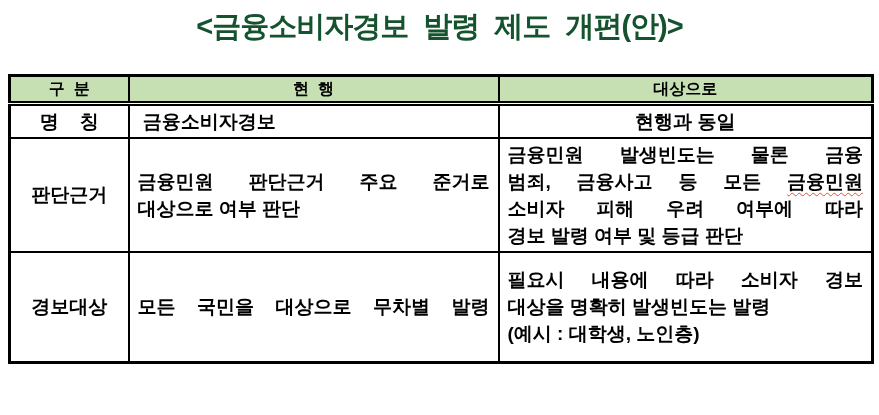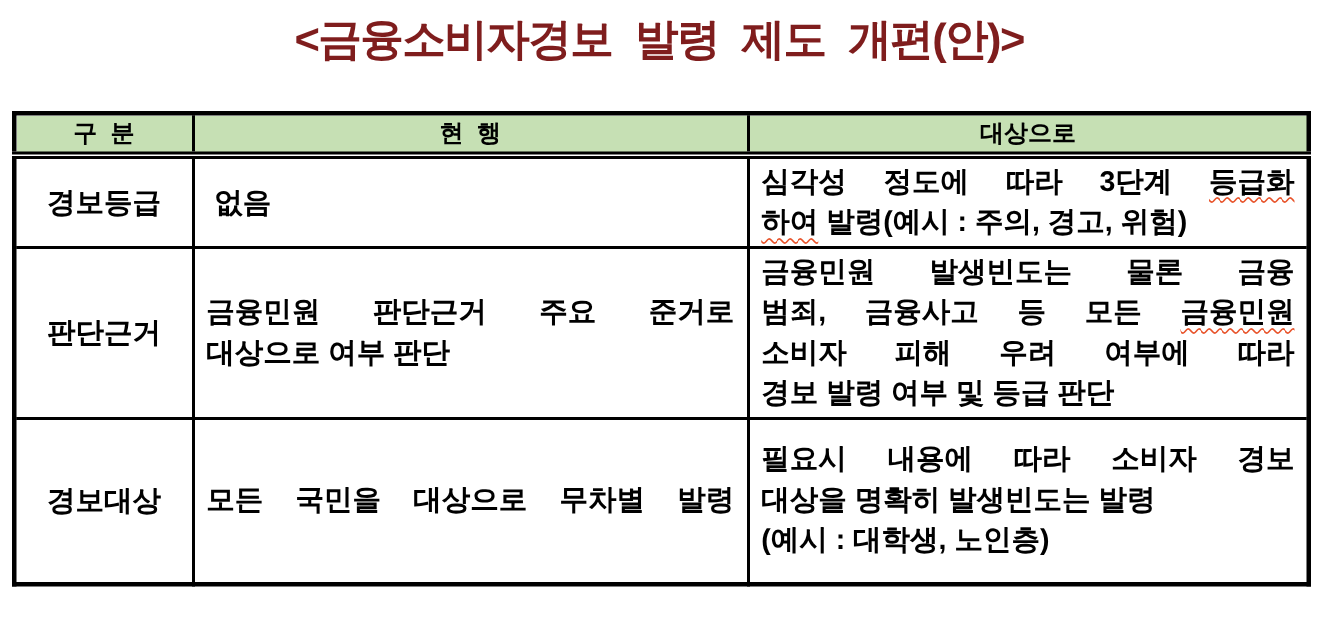--- a/index.html
+++ b/index.html
@@ -16,21 +16,21 @@
     color: #000;
     overflow: hidden;
   }
   .doc-title {
     text-align: center;
     padding-top: 7px;
     font-size: 29px;
     font-weight: 900;
     letter-spacing: -1px;
     word-spacing: 8px;
-    color: #7f1d1d;
+    color: #14532d;
   }
   table.compare {
     margin: 27px 0 0 8px;
     width: 863px;
     border-collapse: collapse;
     table-layout: fixed;
     border: 3px solid var(--border, #000);
   }
   col.c1 { width: 119px; }
   col.c2 { width: 370px; }
@@ -99,27 +99,26 @@
   </colgroup>
   <thead>
     <tr>
       <th>구  분</th>
       <th>현  행</th>
       <th>대상으로</th>
     </tr>
   </thead>
   <tbody>
     <tr>
-      <td class="label">경보등급</td>
+      <td class="label">명    칭</td>
       <td class="body-cell">
-        <span class="ln"> 없음</span>
+        <span class="ln"> 금융소비자경보</span>
       </td>
       <td class="body-cell">
-        <span class="ln j">심각성 정도에 따라 3단계 <span class="sq">등급화</span></span>
-        <span class="ln"><span class="sq">하여</span> 발령(예시 : 주의, 경고, 위험)</span>
+        <span class="ln center">현행과 동일</span>
       </td>
     </tr>
     <tr>
       <td class="label">판단근거</td>
       <td class="body-cell">
         <span class="ln j">금융민원 판단근거 주요 준거로</span>
         <span class="ln">대상으로 여부 판단</span>
       </td>
       <td class="body-cell">
         <span class="ln j">금융민원 발생빈도는 물론 금융</span>

